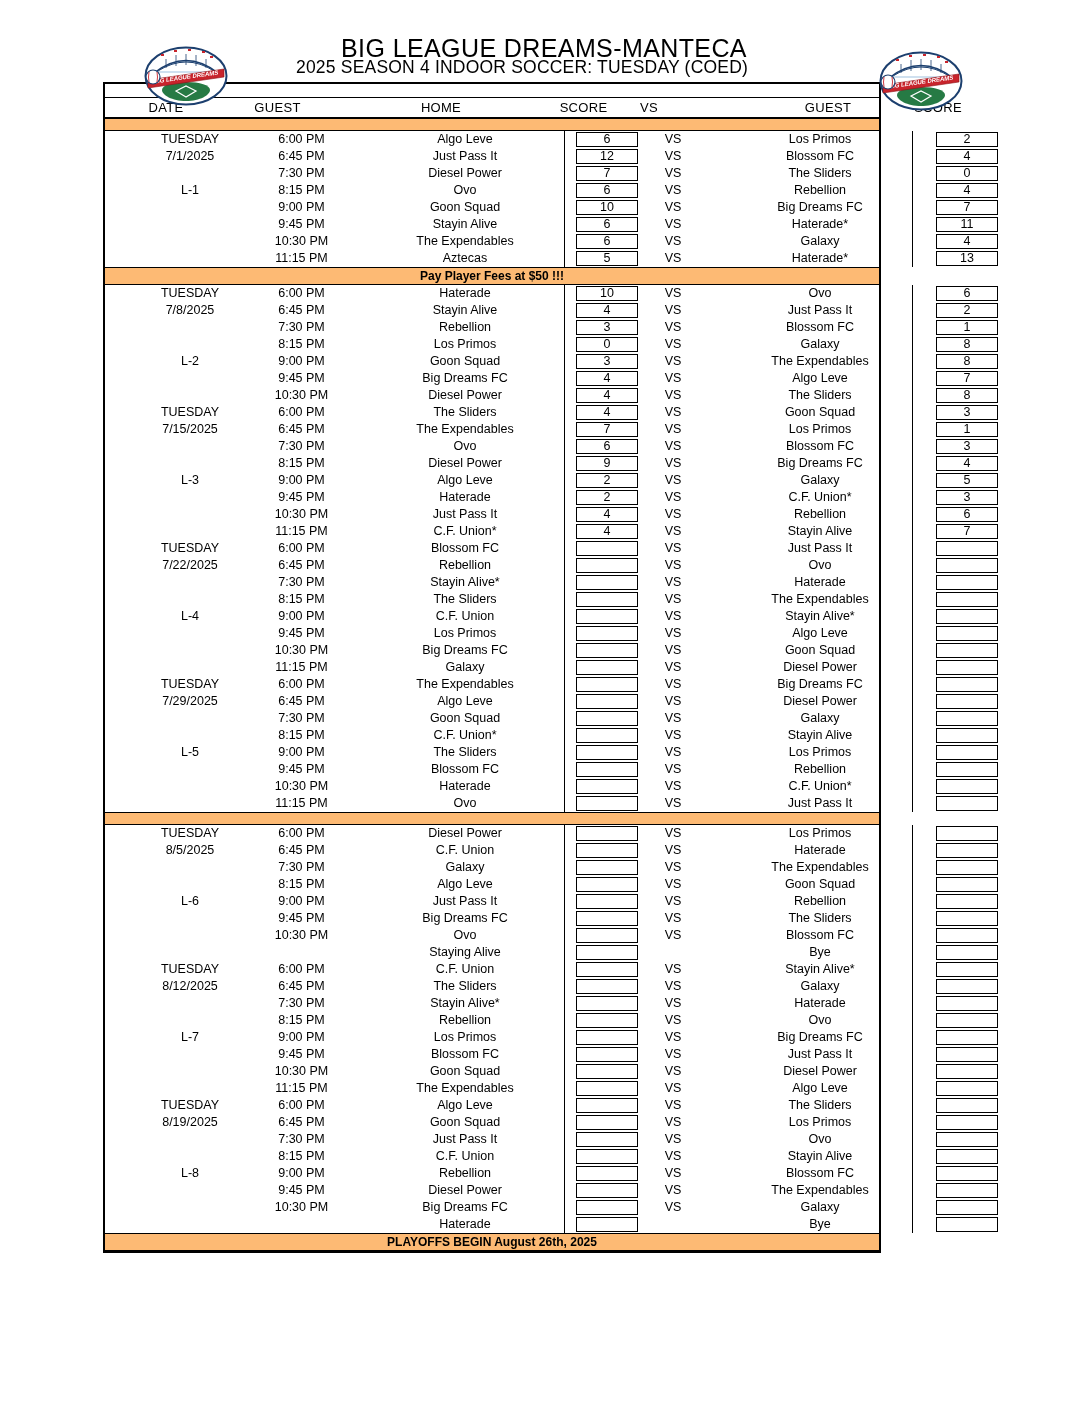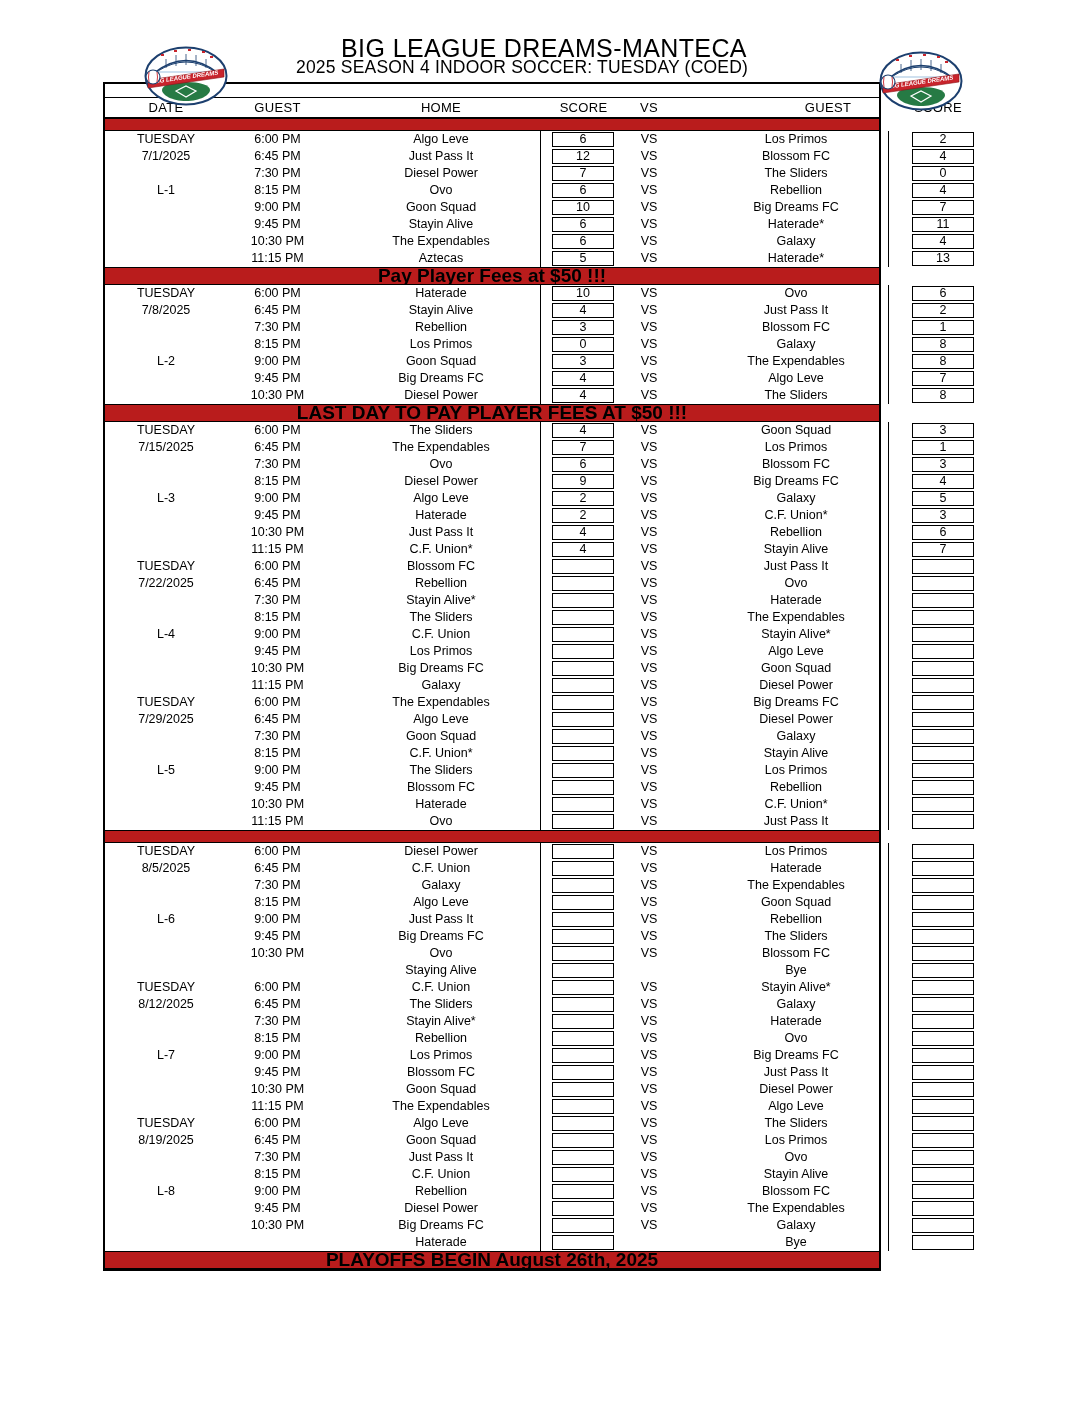--- a/index.html
+++ b/index.html
@@ -26,28 +26,28 @@
   .hc { position:absolute; top:0; height:19px; line-height:20px; text-align:center;
         font-size:13px; letter-spacing:0.3px; }
   .hc0 { left:0;     width:122px; }
   .hc1 { left:115px; width:115px; }
   .hc2 { left:237px; width:198px; }
   .hc3 { left:435px; width:87px;  }
   .hc4 { left:522px; width:44px;  }
   .hc5 { left:598px; width:250px; }
   .hc6 { left:795px; width:76px;  }
   .banner {
-    height:16px; line-height:16.5px; background:#b91c1c; text-align:center;
-    font-weight:bold; font-size:19px;
+    height:16px; line-height:16.5px; background:#fdba74; text-align:center;
+    font-weight:bold; font-size:12px;
     border-top:1.75px solid #000; border-bottom:1.75px solid #000;
     overflow:hidden;
   }
   .banner.first { border-top:0; }
   .banner.empty-banner { height:11px; }
-  .week-block { position:relative; }
+  .week-block { position:relative;margin-left:24px; }
   .game-row { position:relative; height:17px; }
   .cell { position:absolute; top:0; height:17px; line-height:17.5px;
           text-align:center; font-size:12.5px; white-space:nowrap; }
   .c-date  { left:0;     width:122px; }
   .c-time  { left:115px; width:115px; }
   .c-home  { left:237px; width:198px; }
   .c-score { box-sizing:border-box; }
   .c-hscore{ left:435px; width:87px; border-left:1.5px solid #000; }
   .c-vs    { left:522px; width:44px; }
   .c-guest { left:566px; width:250px; }
@@ -275,21 +275,20 @@
           <div class="cell c-score c-hscore">
             <div class="score-box">4</div>
           </div>
           <div class="cell c-vs">VS</div>
           <div class="cell c-guest">The Sliders</div>
           <div class="cell c-score c-gscore">
             <div class="score-box">8</div>
           </div>
         </div>
       </div>
-      <div class="banner">LAST DAY TO PAY PLAYER FEES AT $50 !!!</div>
       <div class="week-block">
         <div class="game-row">
           <div class="cell c-date">TUESDAY</div>
           <div class="cell c-time">6:00 PM</div>
           <div class="cell c-home">The Sliders</div>
           <div class="cell c-score c-hscore">
             <div class="score-box">4</div>
           </div>
           <div class="cell c-vs">VS</div>
           <div class="cell c-guest">Goon Squad</div>

